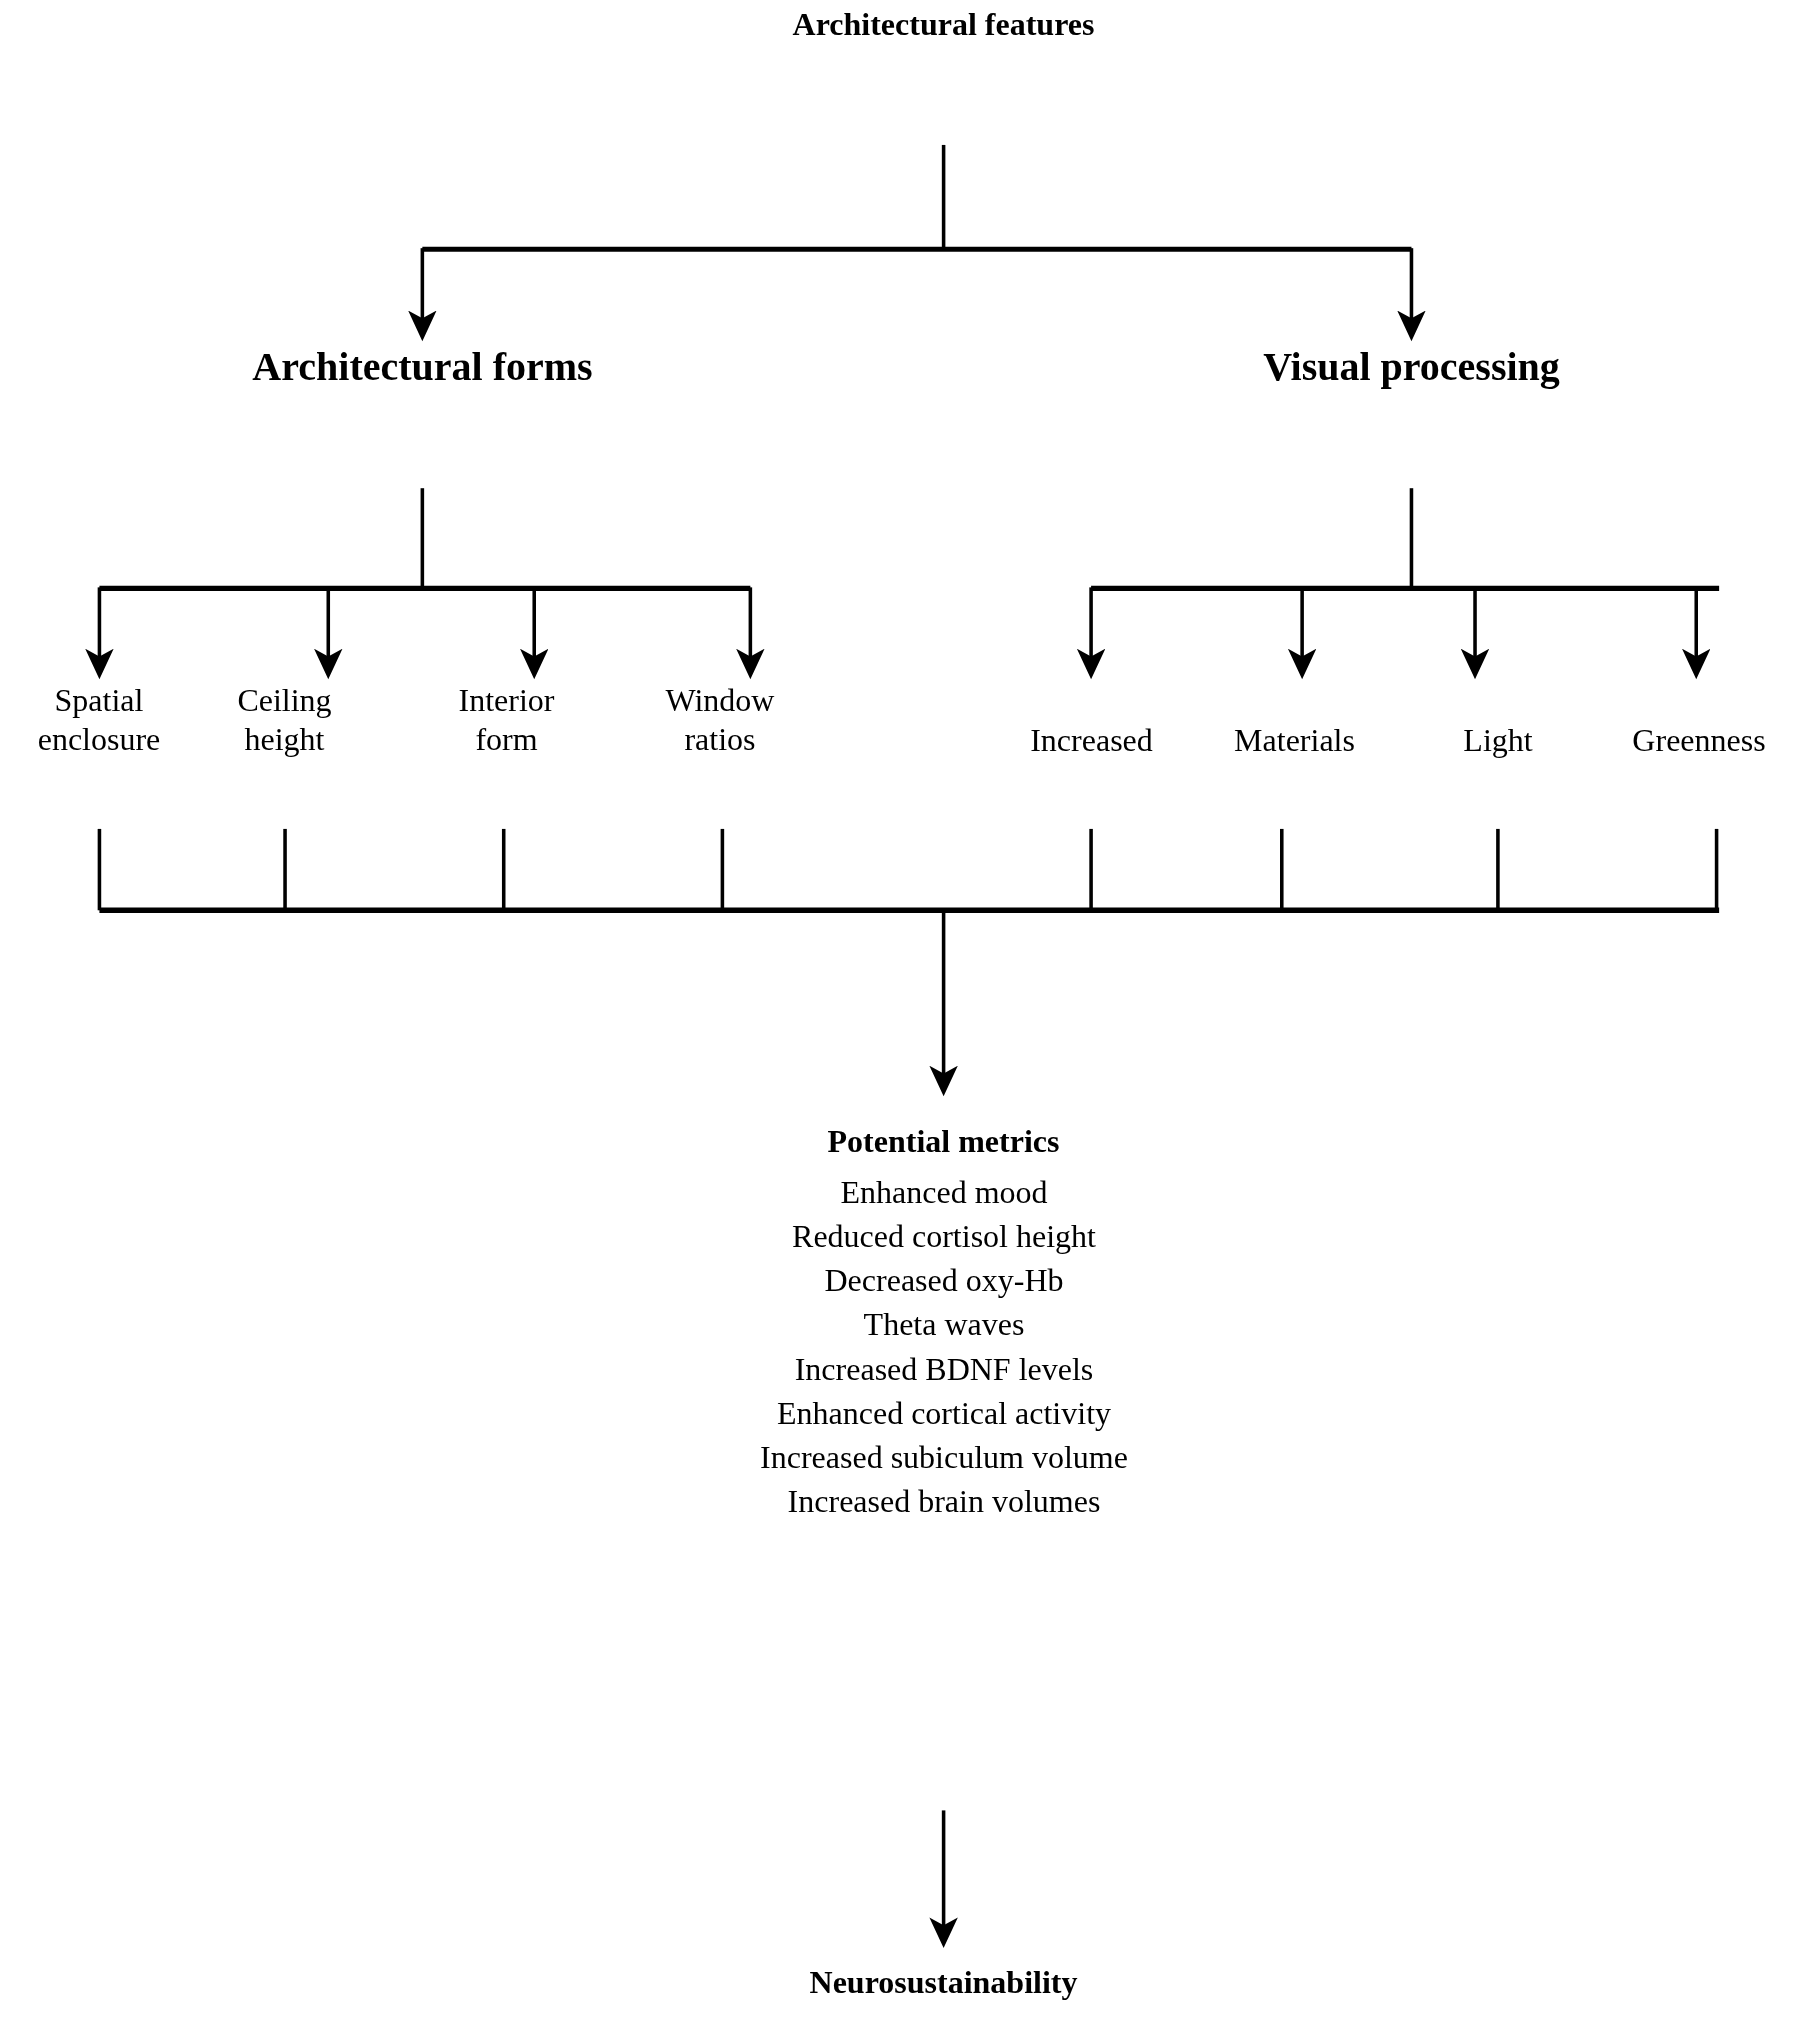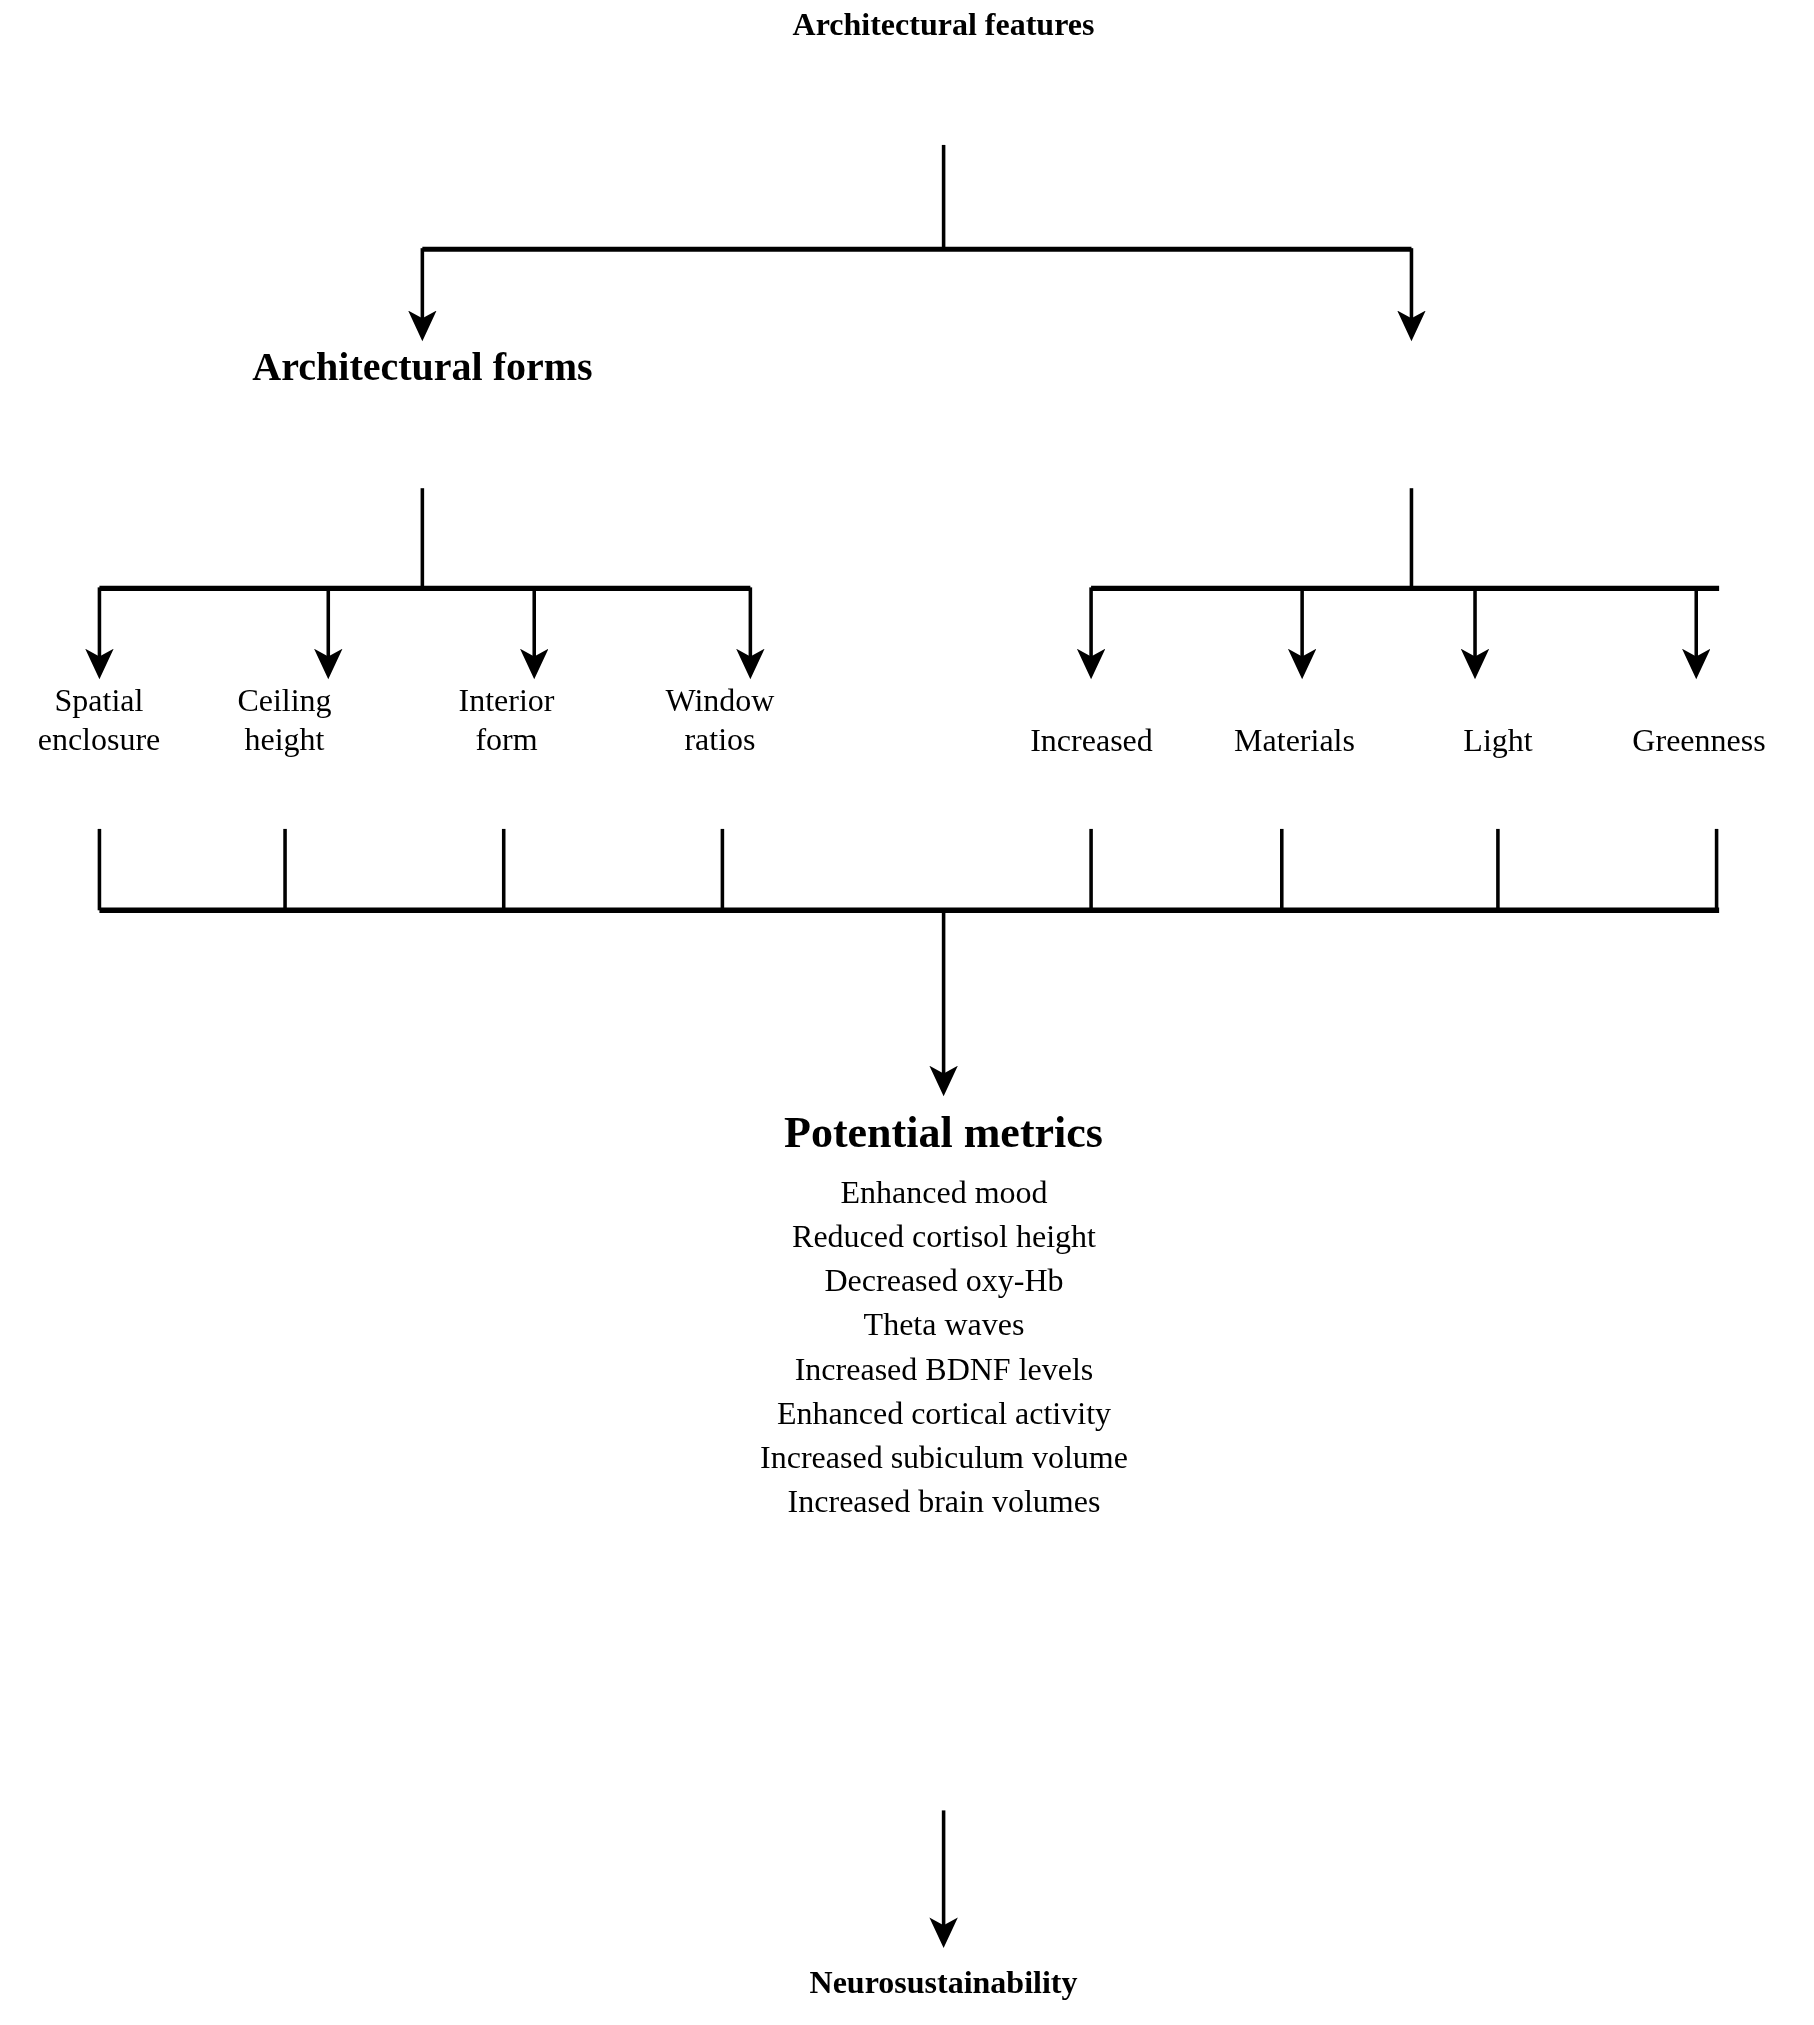--- a/index.html
+++ b/index.html
@@ -37,22 +37,23 @@
   }
   .lvl1 {
     font-size: 40px;
     font-weight: bold;
   }
   .leaf {
     font-size: 32px;
     font-weight: normal;
   }
   .metrics-title {
-    font-size: 44px;
+    font-size: 32px;
     font-weight: bold;
+    margin-top: 16px;
   }
   .metric-item {
     font-size: 32px;
     font-weight: normal;
     line-height: 1.38;
     text-align: center;
   }
   .outcome {
     font-size: 32px;
     font-weight: bold;
@@ -119,20 +120,21 @@
       <line x1="1855" y1="1792" x2="1855" y2="2125" marker-end="url(#arrowhead)"></line>
 
       <line x1="1855" y1="3560" x2="1855" y2="3800" marker-end="url(#arrowhead)"></line>
     </g>
   </svg>
 
   <div class="node lvl0" style="left:689px; top:5.1px; width:509px;">Architectural features</div>
 
   <div class="node lvl1" style="left:219px; top:343px; width:407px;">Architectural forms</div>
 
+  <div class="node lvl1" style="left:1208px; top:343px; width:407px;">Visual processing</div>
 
   <div class="node leaf" style="left:-2.5px; top:681px; width:203px;">Spatial enclosure</div>
 
   <div class="node leaf" style="left:203px; top:681px; width:163px;">Ceiling height</div>
 
   <div class="node leaf" style="left:430px; top:681px; width:153px;text-align:center;">Interior form</div>
 
   <div class="node leaf" style="left:636px; top:681px; width:168px;">Window ratios</div>
 
   <div class="node leaf" style="left:982px; top:721px; width:219px;">Increased</div>

